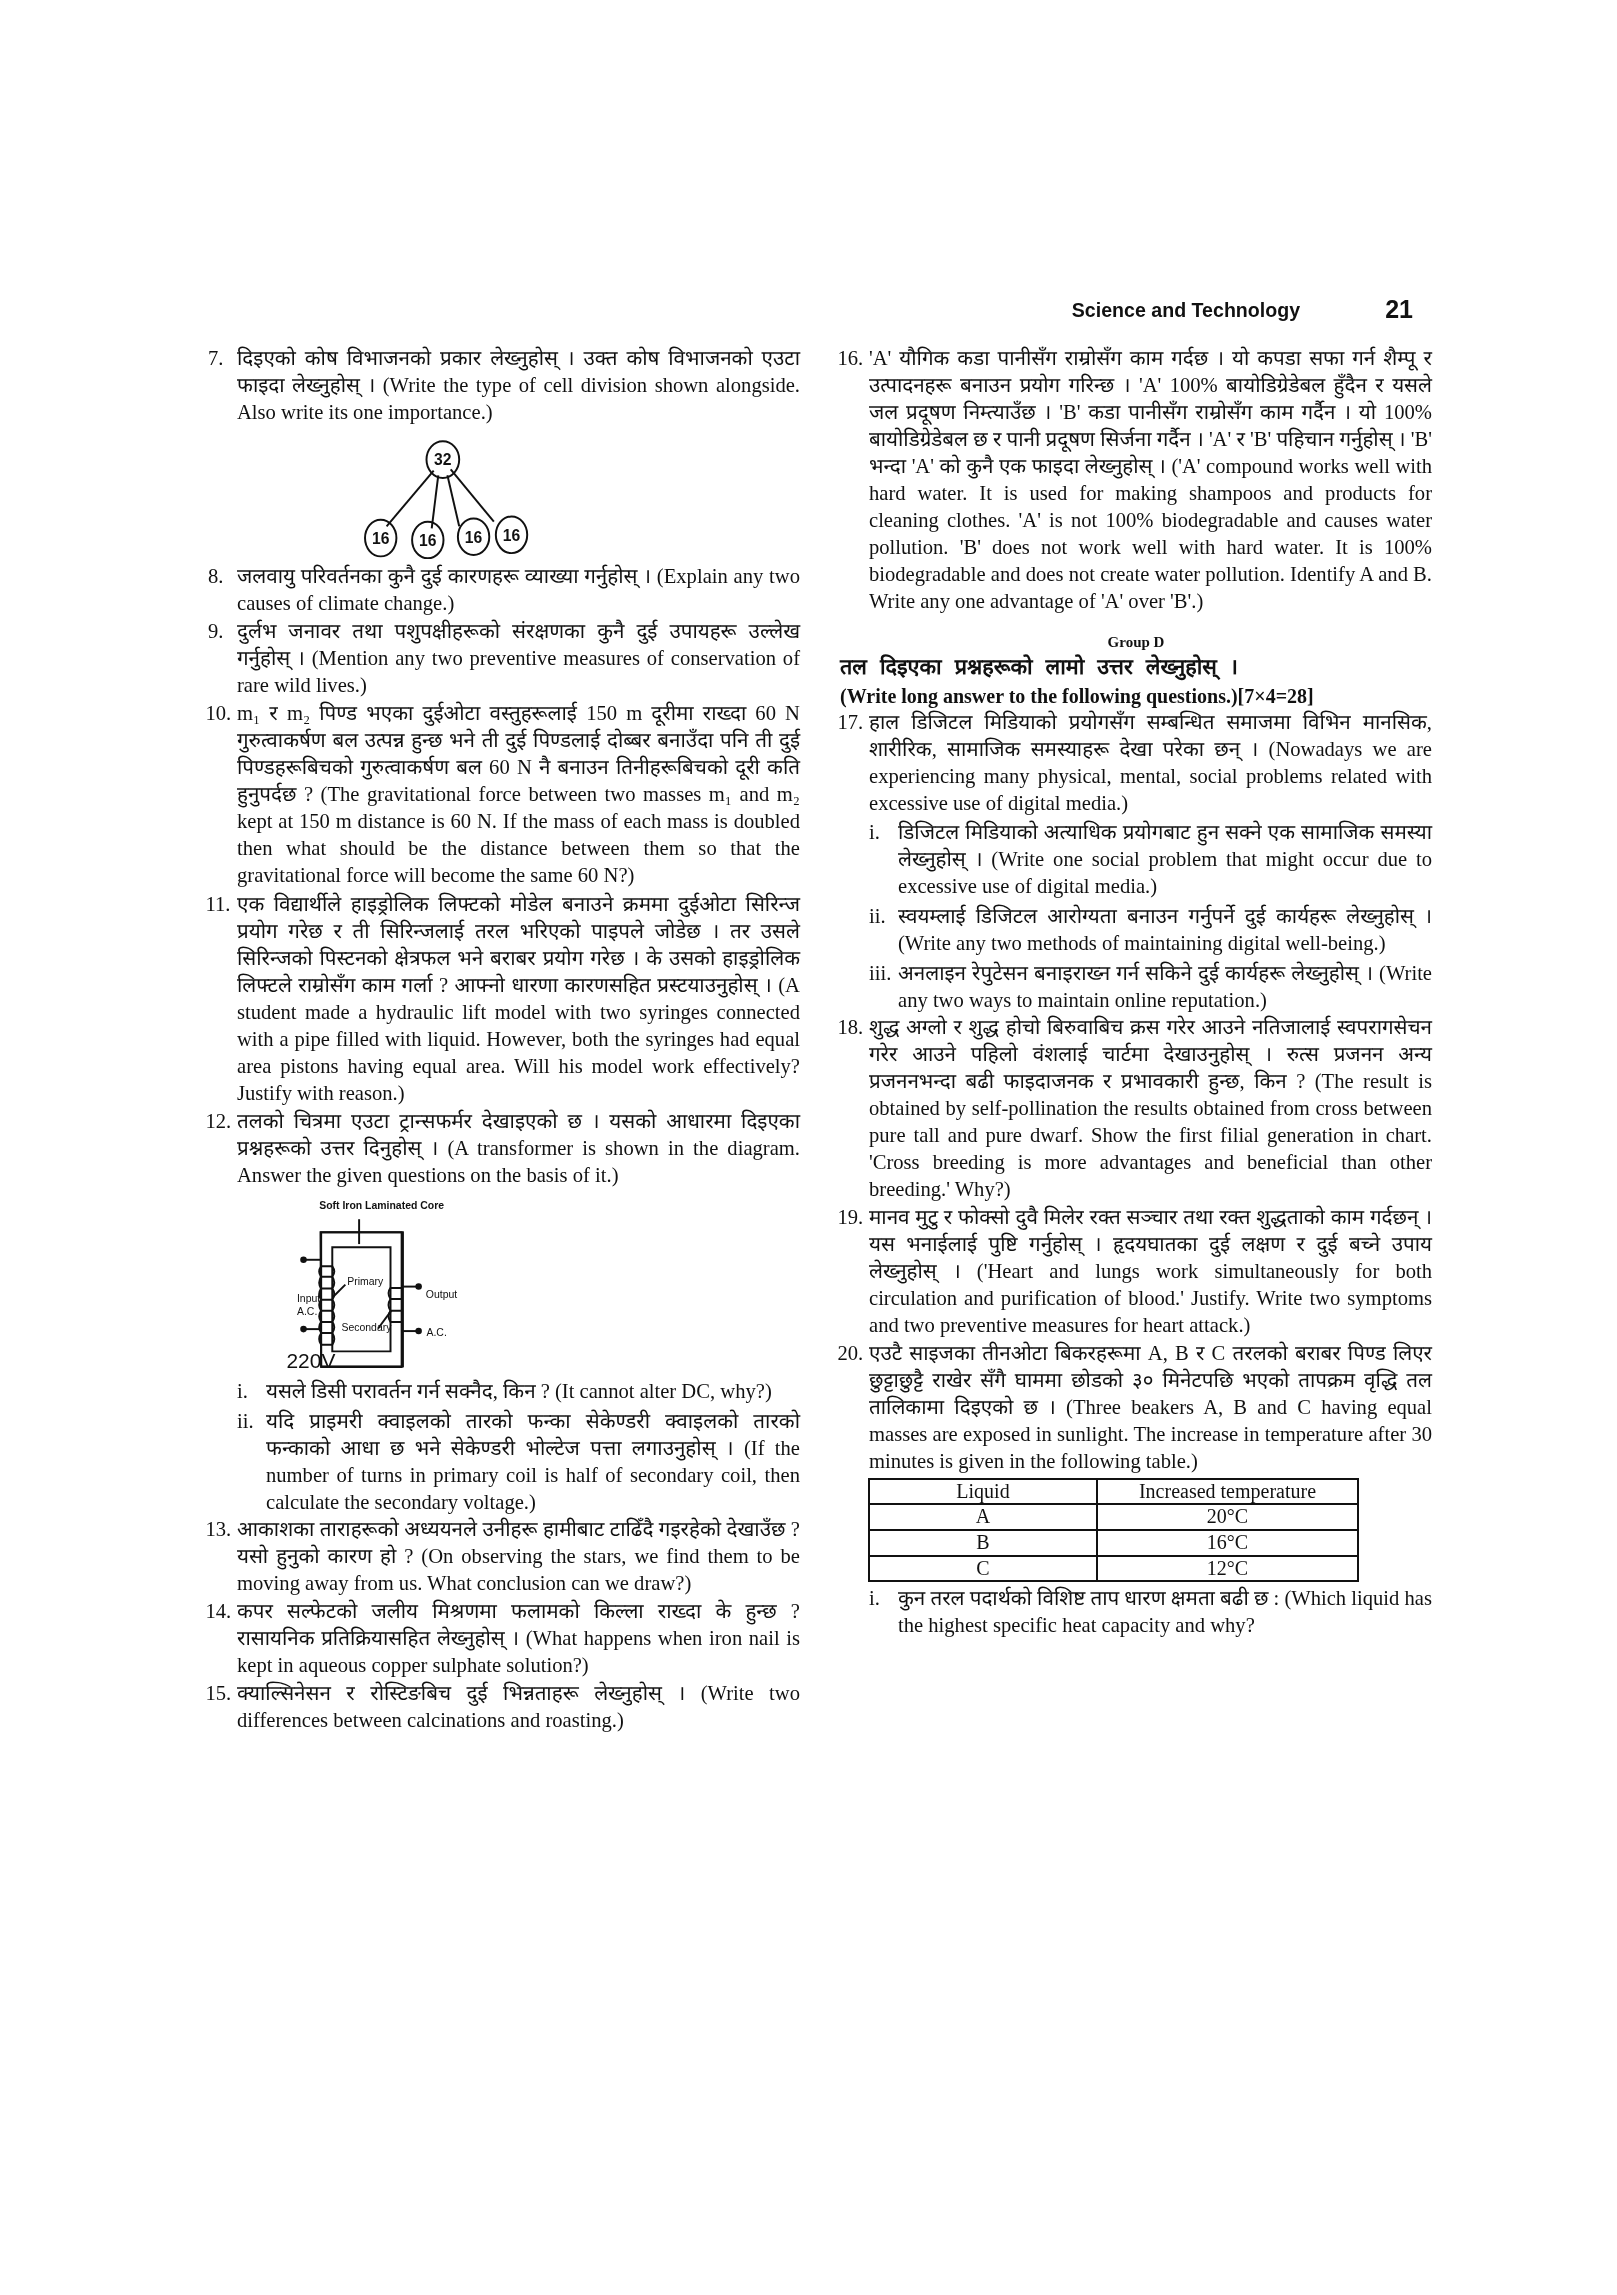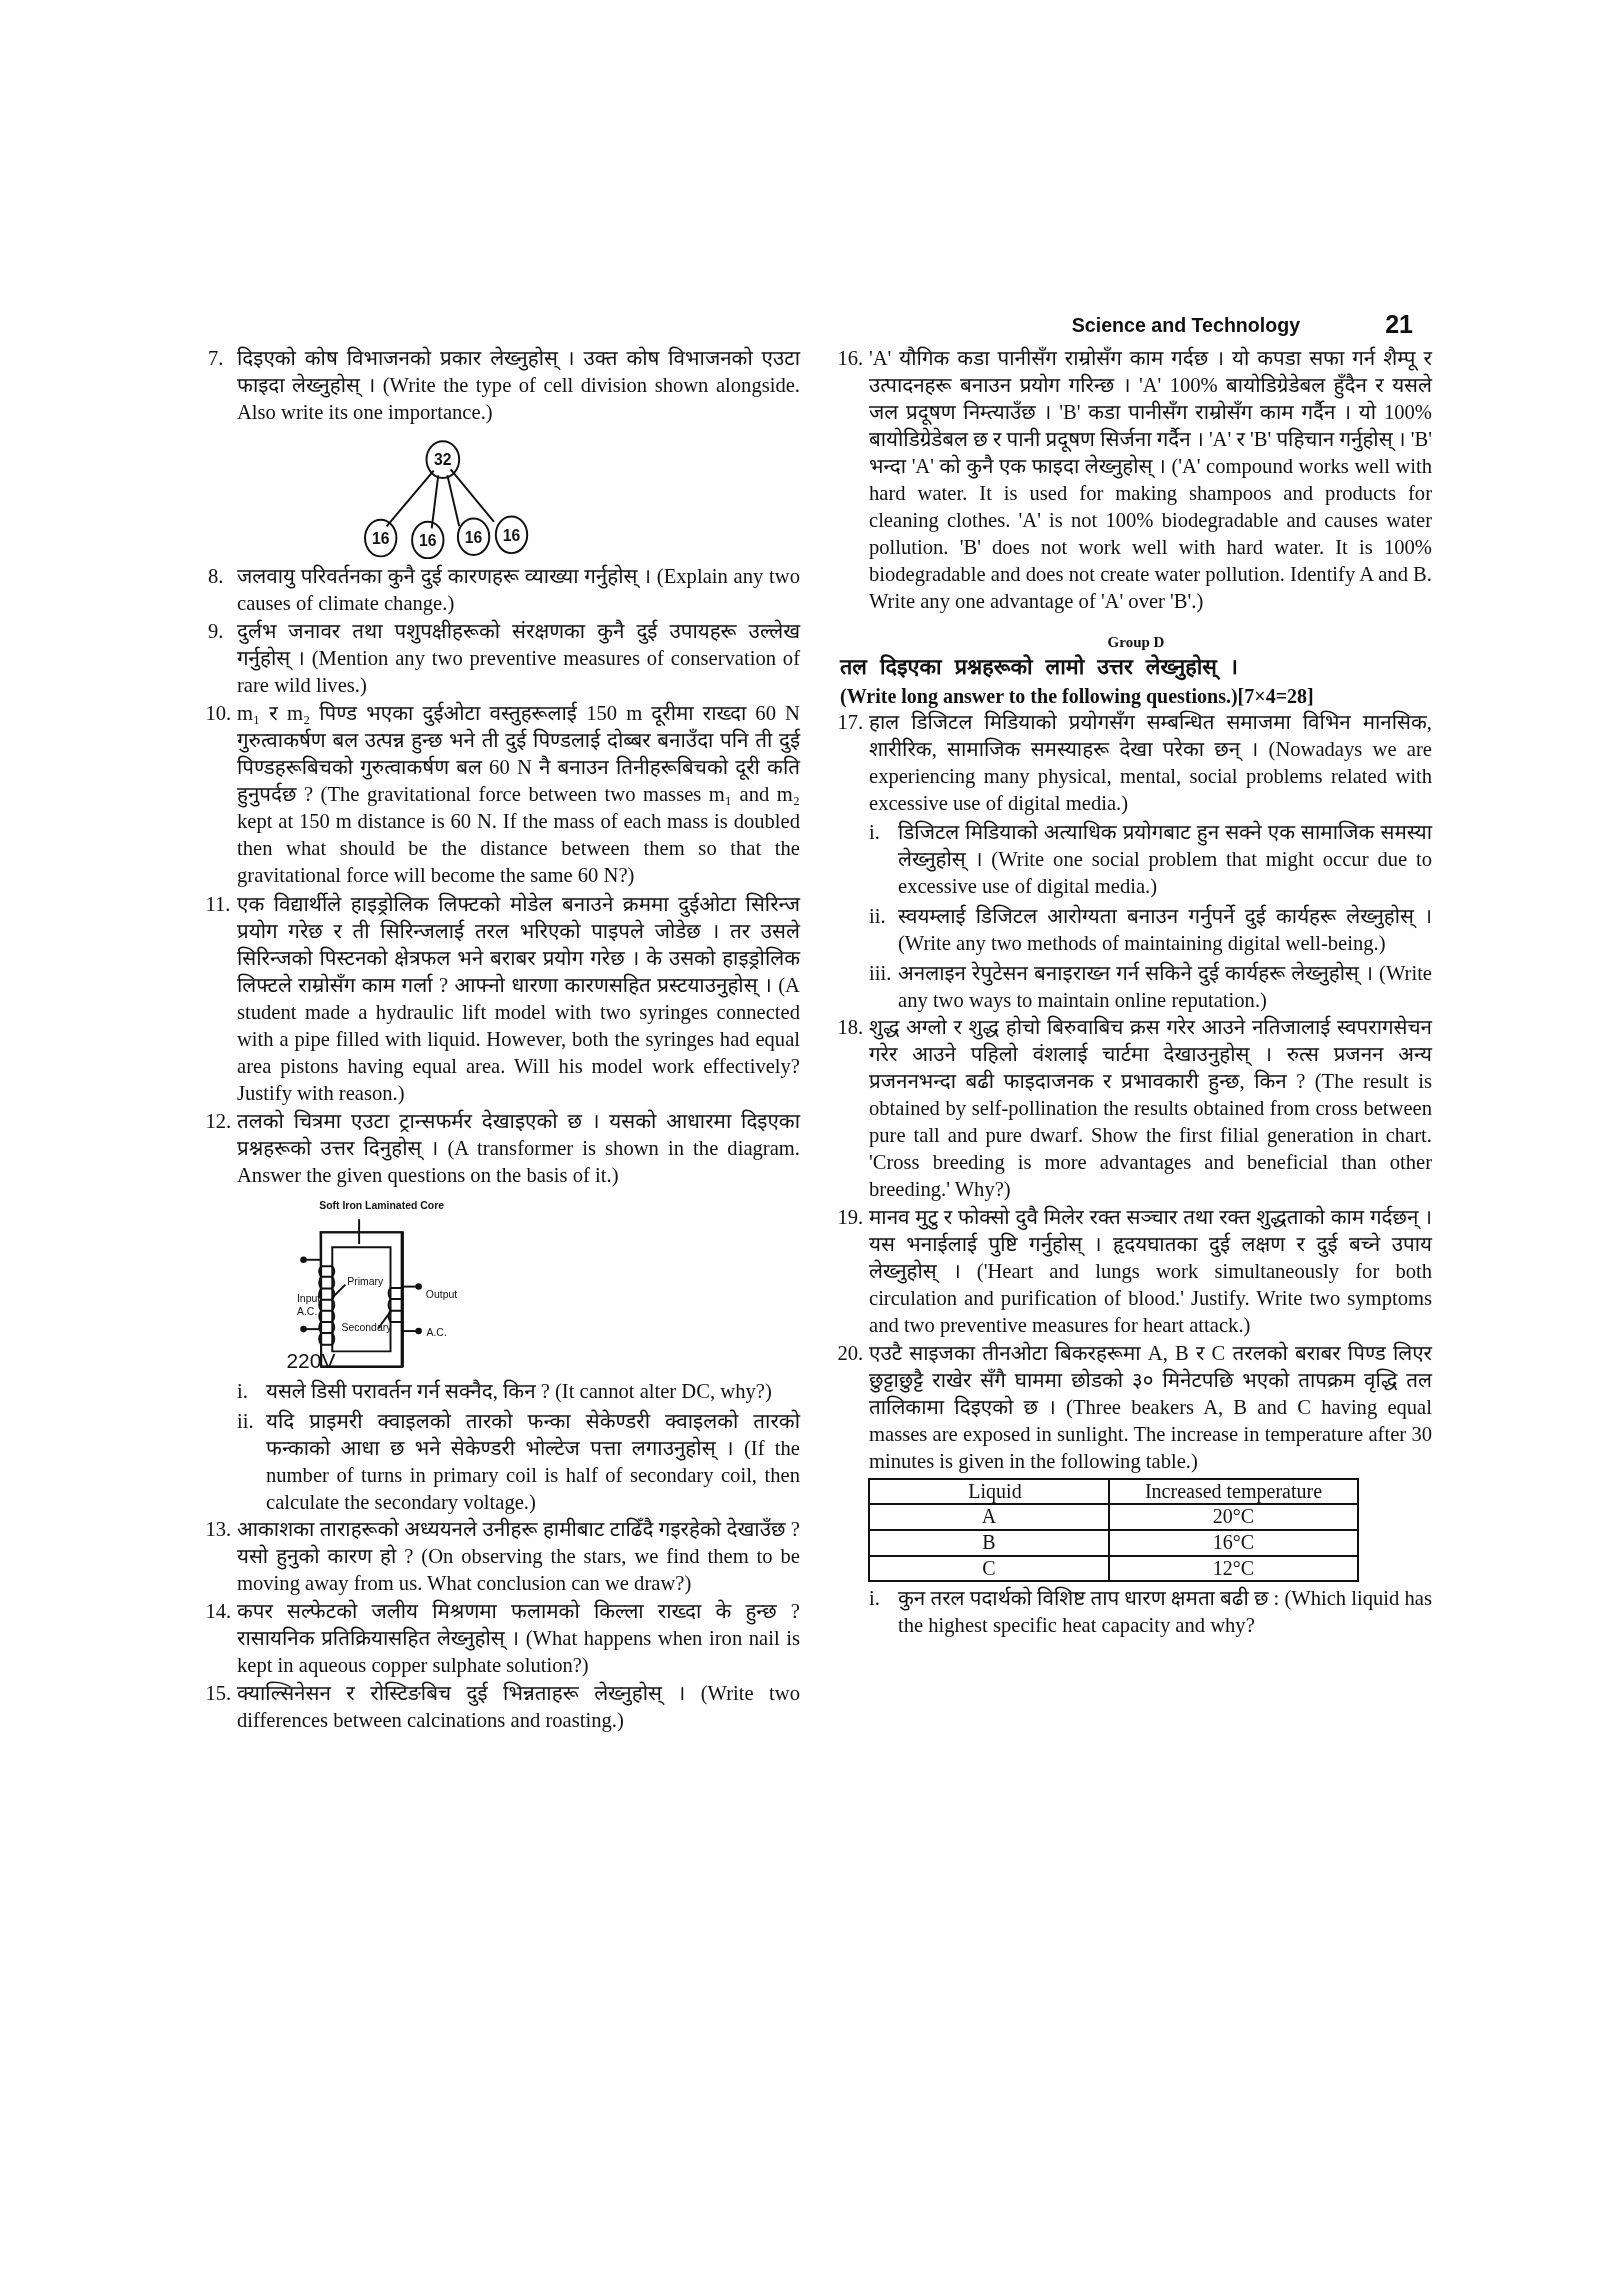--- a/index.html
+++ b/index.html
@@ -1,38 +1,38 @@
 <!DOCTYPE html>
 <html style="font-size:10.5px"><head>
 <meta charset="utf-8">
 <style>
   html, body { margin:0; padding:0; background:#ffffff; }
   body { width:1617px; height:2295px; position:relative; overflow:hidden;
          font-family:"Liberation Serif","DejaVu Serif",serif; color:#111; }
-  .header { position:absolute; top:310px; left:1060px; width:353px; height:33px;
+  .header { position:absolute; top:295px; left:1060px; width:353px; height:33px;
             font-family:"Liberation Sans","DejaVu Sans",sans-serif; font-weight:bold; }
   .header .title { position:absolute; left:11.8px; top:3.9px; font-size:19.6px; }
   .header .pno { position:absolute; right:0; top:0; font-size:25px; }
   .col { position:absolute; top:345px; font-size:20.6px; line-height:27px; }
   .col.left { left:208px; width:592px; }
   .col.right { left:823px; width:592px;margin-left:17px; }
   .q { position:relative; padding-left:29px; text-align:justify; margin-bottom:1.3px; }
   .q .num { position:absolute; left:0; top:0; }
   .q.two .num { left:-2.6px; }
   .q .txt { display:block; }
   .sub { position:relative; padding-left:58px; text-align:justify; margin-top:2.6px; }
   .sub .num { position:absolute; left:29px; top:0; }
   .fig-cell { position:relative; height:121px; margin:11.8px 0 3.9px 0;text-align:center; }
   .fig-trans { position:relative; height:180px; margin:3.9px 0 5.2px 0; }
   .group-title { text-align:center; font-weight:bold; font-size:15px; margin-top:14.4px; line-height:26px; }
   .group-sub-np { font-weight:bold; font-size:21.6px; line-height:27.5px; font-family:Liberation Mono, monospace; }
   .group-sub-en { font-weight:bold; font-size:20px; line-height:26px; display:flex; justify-content:flex-start; }
   table.liquid { border-collapse:collapse; margin:2.6px 0 2.6px 28px; width:491px; font-size:20px; }
   table.liquid td, table.liquid th { border:2px solid #111; text-align:center; font-weight:normal; height:23.6px; padding:0; line-height:23.6px; }
-  table.liquid th:first-child { width:226px;padding-left:12px; }
+  table.liquid th:first-child { width:226px; }
   svg text { font-family:"Liberation Sans","DejaVu Sans",sans-serif; }
 </style>
 </head>
 <body>
 
 <div class="header">
   <span class="title">Science and Technology</span>
   <span class="pno">21</span>
 </div>
 

